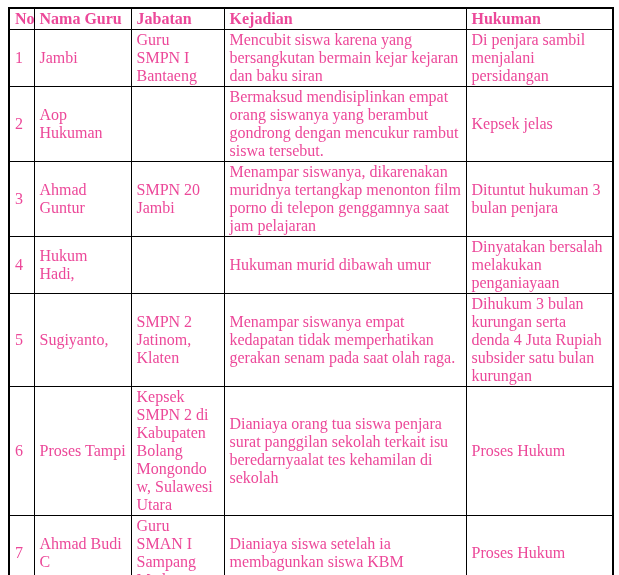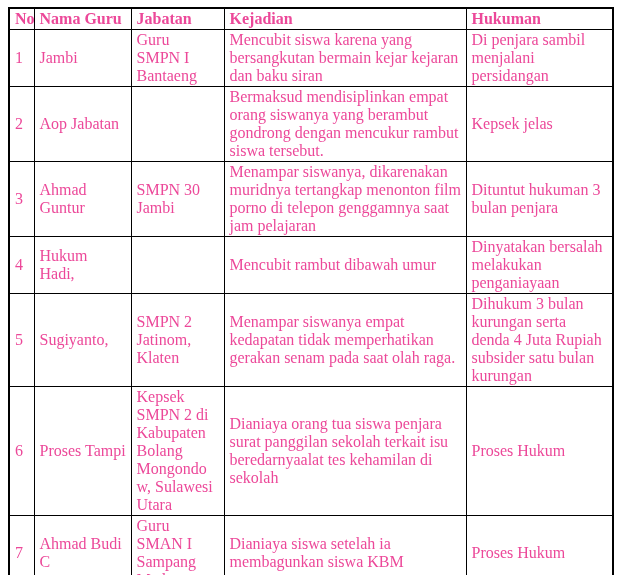--- a/index.html
+++ b/index.html
@@ -80,40 +80,40 @@
     <td class="nama">Jambi</td>
     <td class="jabatan">Guru
 SMPN I
 Bantaeng</td>
     <td class="kejadian">Mencubit siswa karena yang bersangkutan bermain kejar kejaran  dan baku siran</td>
     <td class="hukuman">Di penjara sambil menjalani persidangan</td>
   </tr>
 
   <tr>
     <td class="no">2</td>
-    <td class="nama">Aop Jabatan</td>
+    <td class="nama">Aop Hukuman</td>
     <td class="jabatan"></td>
     <td class="kejadian">Bermaksud mendisiplinkan empat orang siswanya yang berambut gondrong dengan mencukur rambut siswa tersebut.</td>
     <td class="hukuman">Kepsek jelas</td>
   </tr>
 
   <tr>
     <td class="no">3</td>
     <td class="nama">Ahmad Guntur</td>
-    <td class="jabatan">SMPN 30
+    <td class="jabatan">SMPN 20
 Jambi</td>
     <td class="kejadian">Menampar siswanya, dikarenakan muridnya tertangkap menonton film porno di telepon genggamnya saat jam pelajaran</td>
     <td class="hukuman">Dituntut hukuman 3 bulan penjara</td>
   </tr>
 
   <tr>
     <td class="no">4</td>
     <td class="nama">Hukum Hadi,</td>
     <td class="jabatan"></td>
-    <td class="kejadian">Mencubit rambut dibawah umur</td>
+    <td class="kejadian">Hukuman murid dibawah umur</td>
     <td class="hukuman">Dinyatakan bersalah melakukan penganiayaan</td>
   </tr>
 
   <tr>
     <td class="no">5</td>
     <td class="nama">Sugiyanto,</td>
     <td class="jabatan">SMPN 2
 Jatinom,
 Klaten</td>
     <td class="kejadian">Menampar siswanya empat kedapatan tidak memperhatikan gerakan senam pada saat olah raga.</td>

